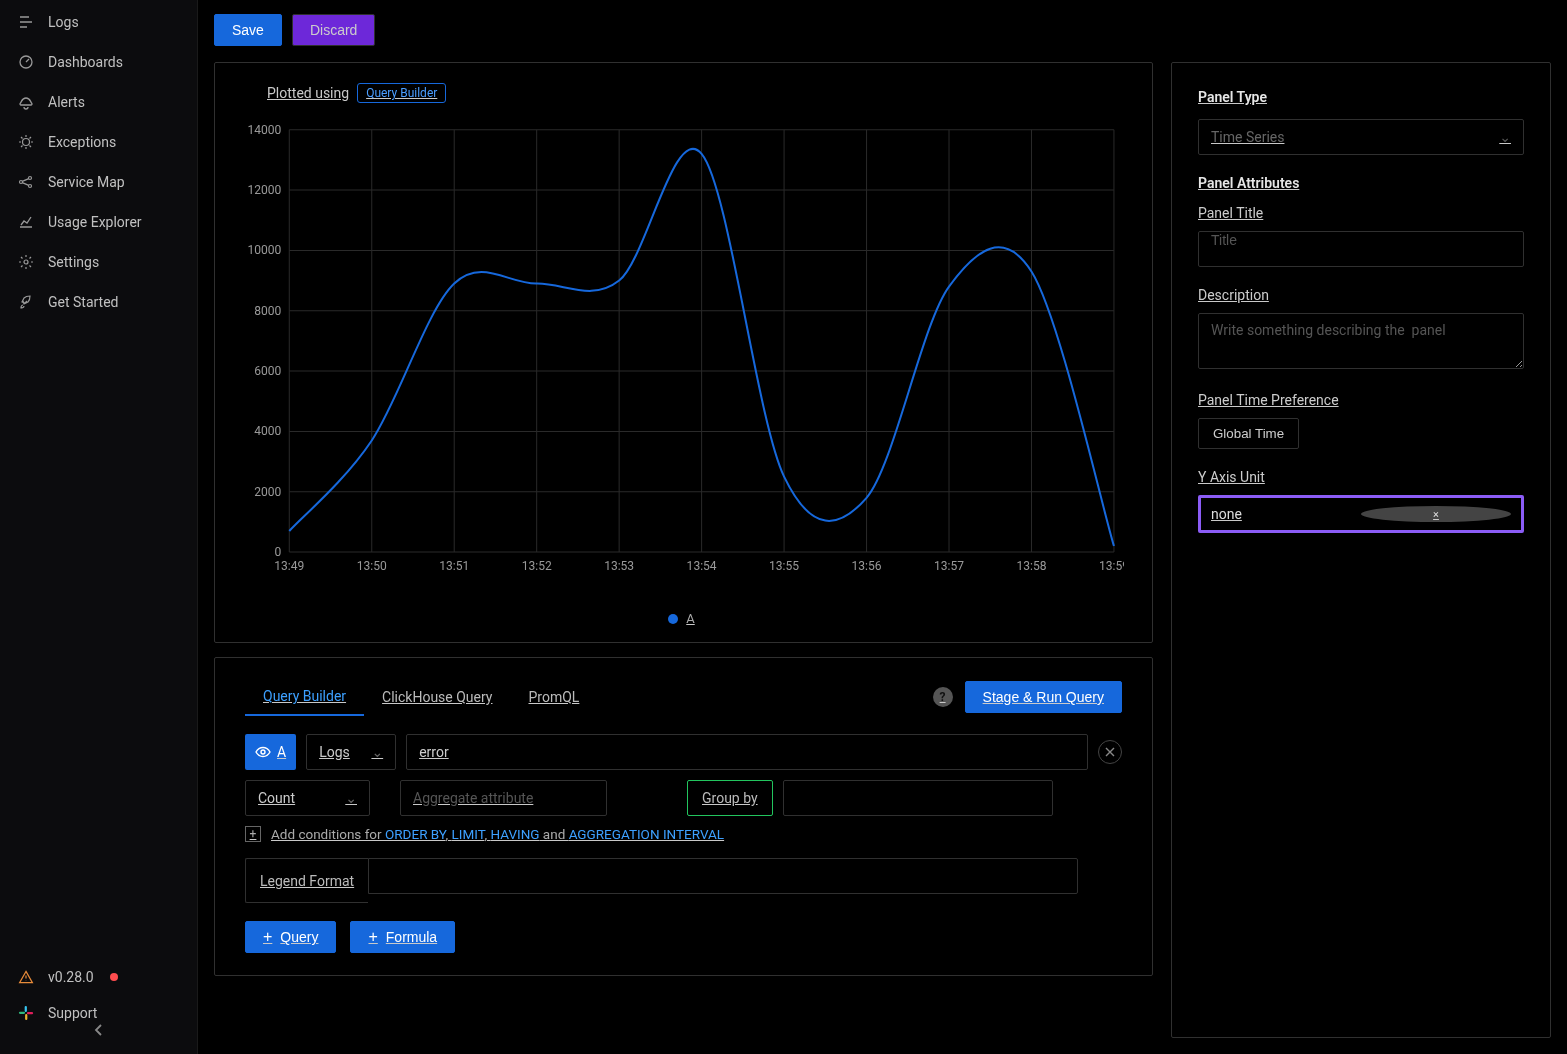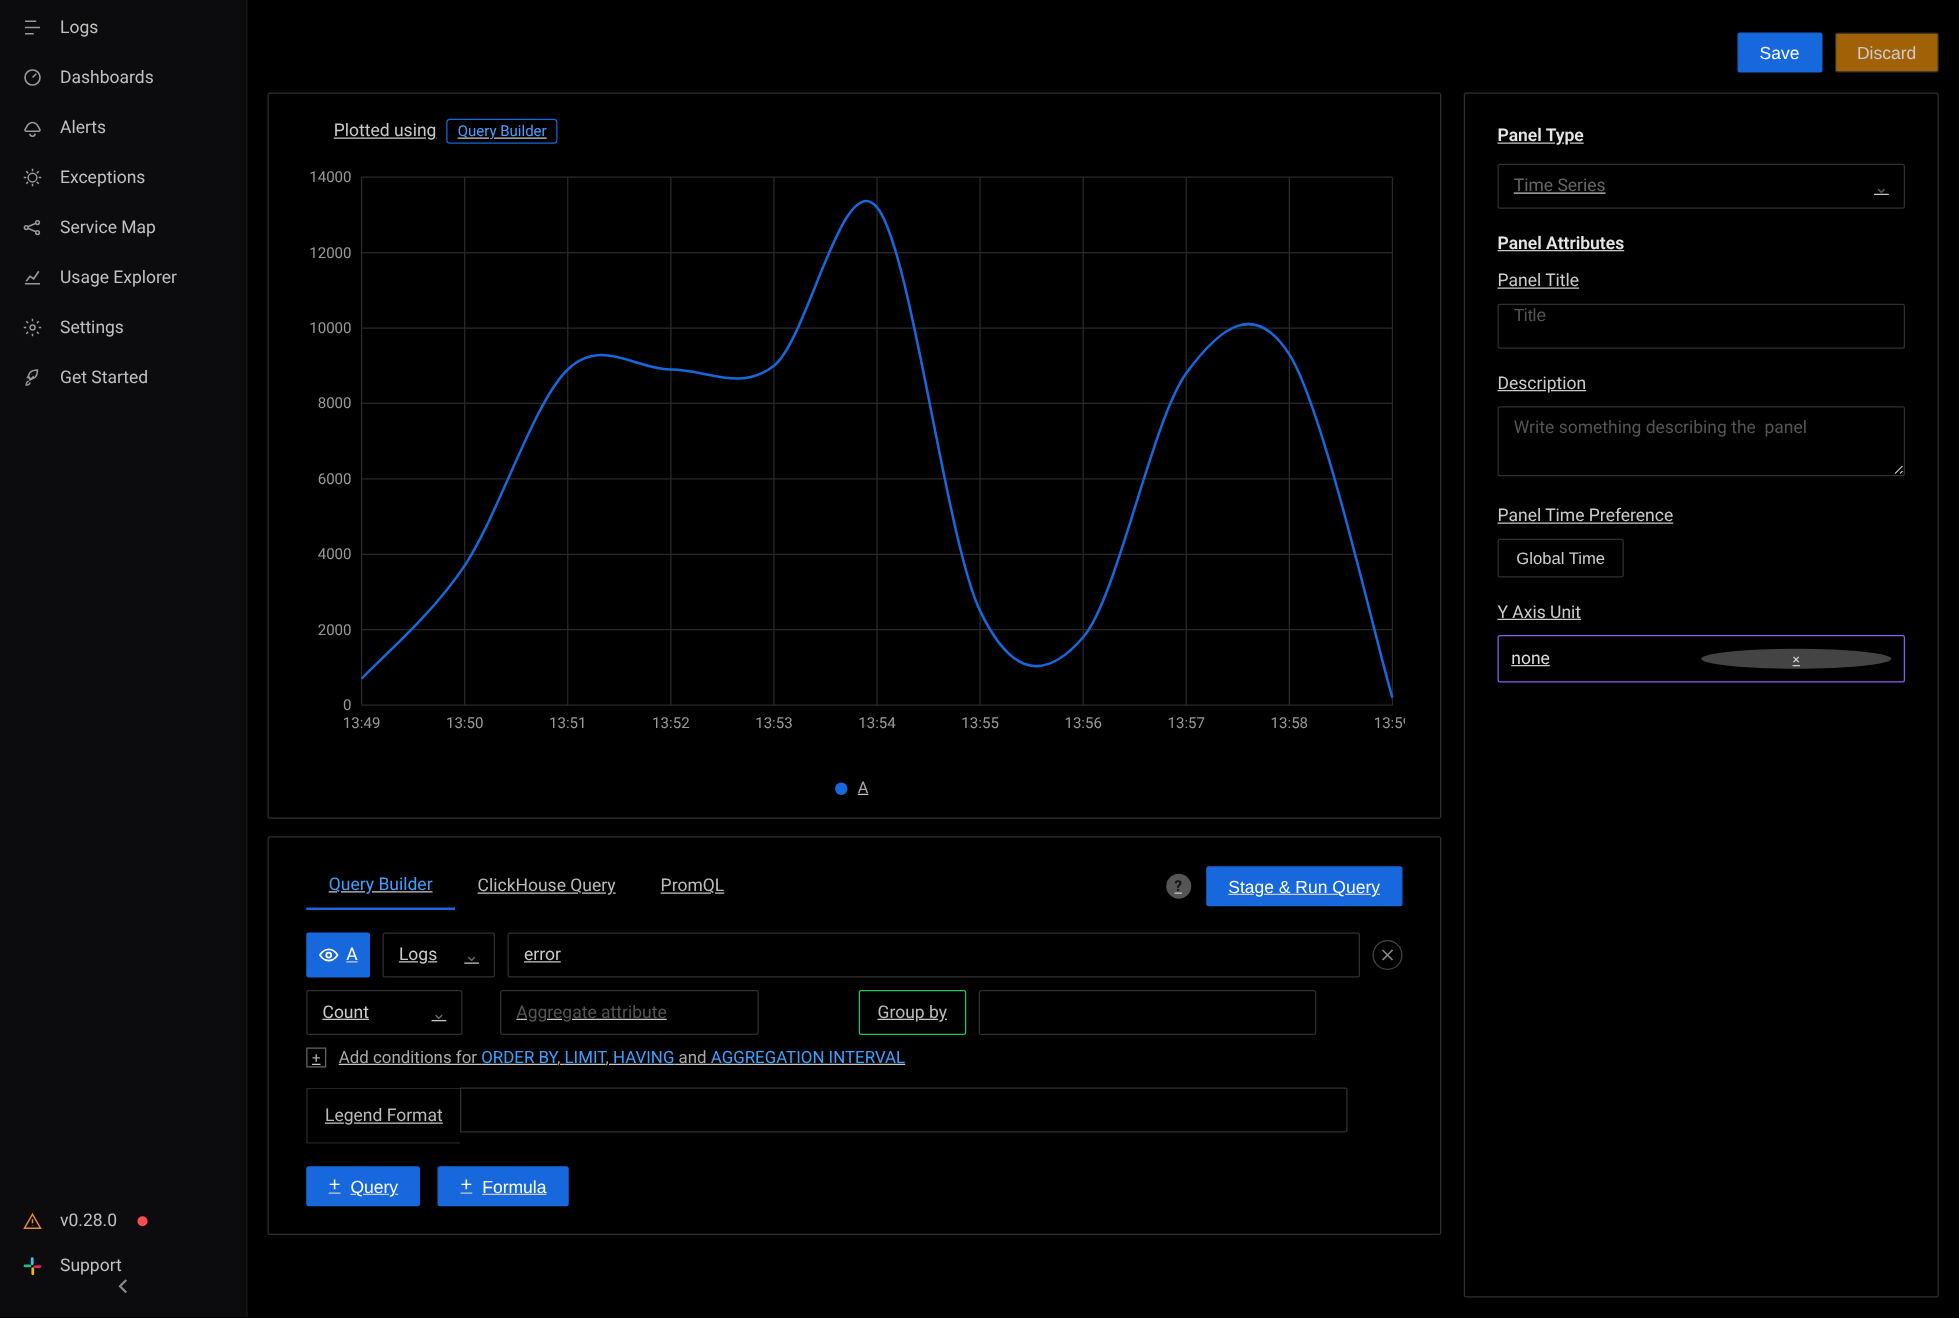--- a/index.html
+++ b/index.html
@@ -38,23 +38,23 @@
 
   
   .main {
     flex: 1; height: 100%;
     display: flex; flex-direction: column;
     background: #000;
     padding: 14px 16px 16px 16px;
     gap: 16px;
     overflow: hidden;
   }
-  .topbar { display:flex; justify-content:flex-end; gap: 10px; margin-top: 12px; }
+  .topbar { display:flex; justify-content:flex-start; gap: 10px; }
   .btn {
-    background:#a16207; border:1px solid #303030; color:#ccc;
+    background:#6d28d9; border:1px solid #303030; color:#ccc;
     padding:7px 17px; border-radius:2px; cursor:pointer; font-size:14px;
   }
   .btn-primary { background:#1668dc; border-color:#1668dc; color:#fff; }
 
   .content-row { flex:1; display:flex; gap:18px; min-height:0;text-decoration:underline; }
 
   .left-col { flex:1; display:flex; flex-direction:column; gap:14px; min-width:0;}
   .panel { border:1px solid #303030; border-radius:2px; background:#000; }
 
   
@@ -133,21 +133,21 @@
     color:#ccc;font-size:14px;font-family:inherit;
   }
   .form-select{padding:0 12px;height:36px;display:flex;align-items:center;cursor:pointer;color:#666;}
   .form-select .caret{margin-left:auto;color:#555;}
   .form-input{padding:0 12px;height:36px;}
   .form-input input{background:transparent;border:none;outline:none;color:#ccc;width:100%;font-size:14px;}
   .form-input input::placeholder{color:#555;}
   .form-textarea{padding:8px 12px;height:56px;resize:vertical;color:#555;}
   .form-textarea::placeholder{color:#555;}
   .btn-inline{background:#000;border:1px solid #303030;color:#ccc;padding:7px 14px;border-radius:2px;cursor:pointer;}
-  .y-axis-field{display:flex;align-items:center;border:1px solid #8b5cf6;border-radius:2px;padding:0 10px;height:38px;}
+  .y-axis-field{display:flex;align-items:center;border:3px solid #8b5cf6;border-radius:2px;padding:0 10px;height:38px;}
   .y-axis-field span{flex:1;color:#ddd;}
   .clear-circle{width:16px;height:16px;border-radius:50%;background:#444;color:#111;display:inline-flex;align-items:center;justify-content:center;font-size:11px;cursor:pointer;}
   .static-label{border:1px solid #22c55e;padding:0 14px;height:36px;display:flex;align-items:center;color:#bbb;border-radius:2px;}
   .static-label-noright{border-right:none;border-radius:2px 0 0 2px;}
 </style>
 </head>
 <body>
 
 <nav class="sidebar">
   <div class="sidebar-items">

